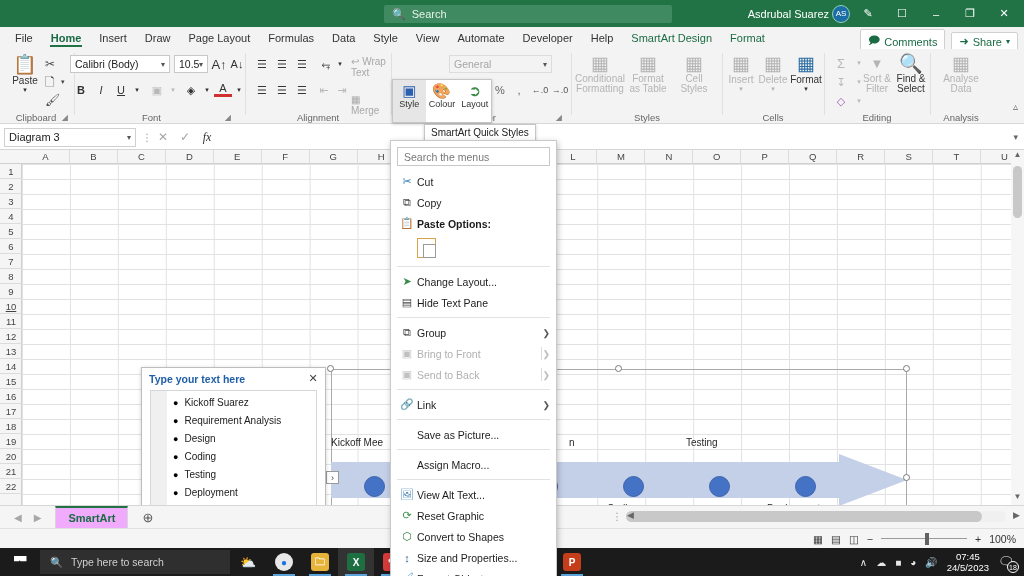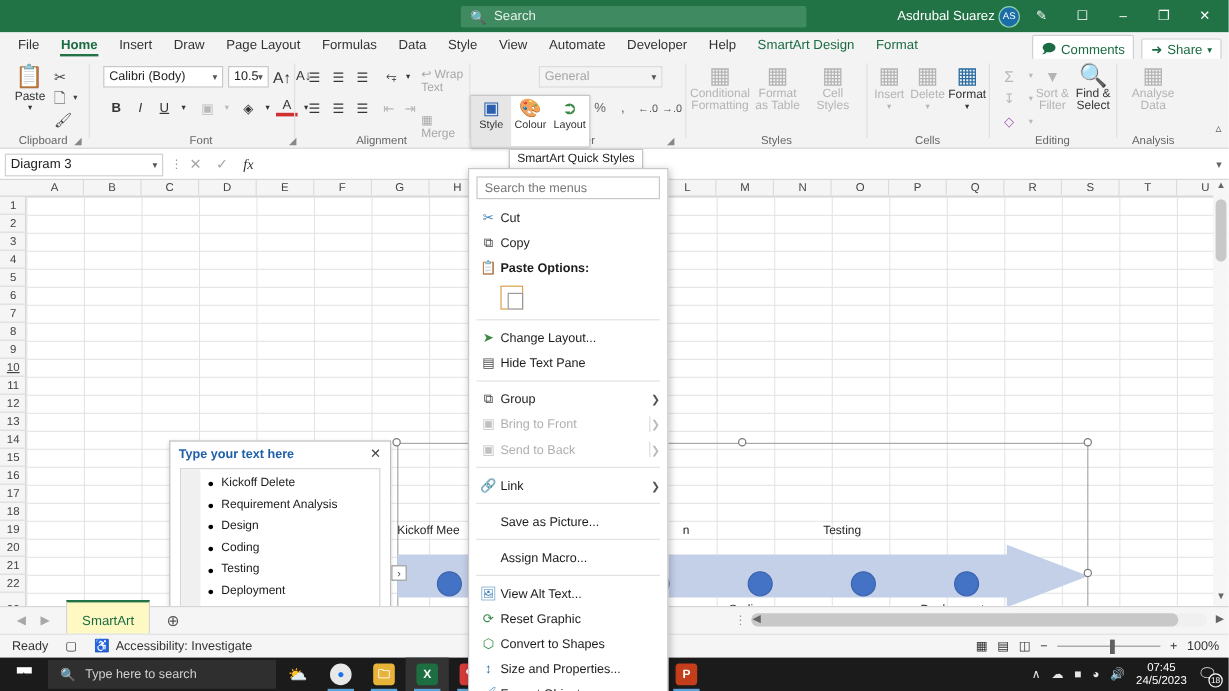--- a/index.html
+++ b/index.html
@@ -275,23 +275,23 @@
   }
 
   
   .sheettabs {
     position: absolute; top: 505px; left: 0; width: 1024px; height: 23px;
     background: #f5f5f5; border-top: 1px solid #d6d6d6;
     display: flex; align-items: center;
   }
   .nav-arrows { display: flex; gap: 12px; padding: 0 14px; color: #a8a8a8; font-size: 10px; }
   .sheet-tab {
-    height: 22px; padding: 16px 12px; display: flex; align-items: center;
-    font-size: 11px; font-weight: normal; color: #1a6b43;
-    background: #fef9c3; border: 1px solid #d6d6d6; border-bottom: none;
+    height: 22px; padding: 4px 12px; display: flex; align-items: center;
+    font-size: 11px; font-weight: bold; color: #1a6b43;
+    background: #f0abfc; border: 1px solid #d6d6d6; border-bottom: none;
     border-top: 2px solid #217346;
   }
   .add-sheet { margin-left: 14px; font-size: 13px; color: #555; }
   .htrack {
     position: absolute; right: 18px; top: 5px; width: 380px; height: 11px;
     background: #f0f0f0; border-radius: 6px;
   }
   .hthumb { position: absolute; left: 0; top: 0; width: 356px; height: 11px; background: #c8c8c8; border-radius: 6px; }
   .tabsplit { position: absolute; left: 612px; top: 5px; color: #999; font-size: 10px; }
 
@@ -411,21 +411,21 @@
       </div>
       <span class="ico" style="position:absolute;left:45px;top:8px">✂</span>
       <span class="ico" style="position:absolute;left:45px;top:26px">🗋</span>
       <span class="ico" style="position:absolute;left:61px;top:26px;font-size:7px">▾</span>
       <span class="ico" style="position:absolute;left:45px;top:44px">🖌</span>
       <div class="rgroup-label">Clipboard</div>
       <span class="dlg-launch" style="right:4px">◢</span>
     </div>
     <div class="grp-sep" style="left:74px"></div>
 
-    <div class="rgroup" style="left:84px;width:167px">
+    <div class="rgroup" style="left:68px;width:167px">
       <div class="combo" style="position:absolute;left:2px;top:6px;width:100px">
         <span class="cv">Calibri (Body)</span>
         <span class="arr">▾</span>
       </div>
       <div class="combo" style="position:absolute;left:106px;top:6px;width:34px">
         <span class="cv">10.5</span>
         <span class="arr">▾</span>
       </div>
       <span class="sm-btn" style="position:absolute;left:142px;top:6px;font-size:13px">A↑</span>
       <span class="sm-btn" style="position:absolute;left:160px;top:6px;font-size:11px">A↓</span>
@@ -656,21 +656,21 @@
     <div class="sa-rotate">›</div>
 
     <div class="textpane">
       <div class="tp-title">Type your text here</div>
       <div class="tp-close">✕</div>
       <div class="tp-body">
         <div class="tp-gutter"></div>
         <div class="tp-list" id="tplist">
             <div class="tp-li">
               <span class="tp-bullet">●</span>
-              <span>Kickoff Delete</span>
+              <span>Kickoff Suarez</span>
             </div>
             <div class="tp-li">
               <span class="tp-bullet">●</span>
               <span>Requirement Analysis</span>
             </div>
             <div class="tp-li">
               <span class="tp-bullet">●</span>
               <span>Design</span>
             </div>
             <div class="tp-li">
@@ -793,28 +793,20 @@
     <div class="add-sheet">⊕</div>
     <div class="tabsplit">⋮</div>
     <div class="htrack">
       <div class="hthumb"></div>
     </div>
     <span style="position:absolute;left:627px;top:4px;font-size:9px;color:#666">◀</span>
     <span style="position:absolute;right:4px;top:4px;font-size:9px;color:#666">▶</span>
   </div>
 
   <div class="statusbar">
-    <div class="sb-left">
-      <span>Ready</span>
-      <span>▢</span>
-      <span style="display:flex;align-items:center;gap:5px">
-        <span>♿</span>
-        <span>Accessibility: Investigate</span>
-      </span>
-    </div>
     <div class="sb-right">
       <span>▦</span>
       <span>▤</span>
       <span>◫</span>
       <span>−</span>
       <span class="zoom-slider">
         <span class="bar"></span>
           <span class="thumb"></span>
       </span>
       <span>+</span>

